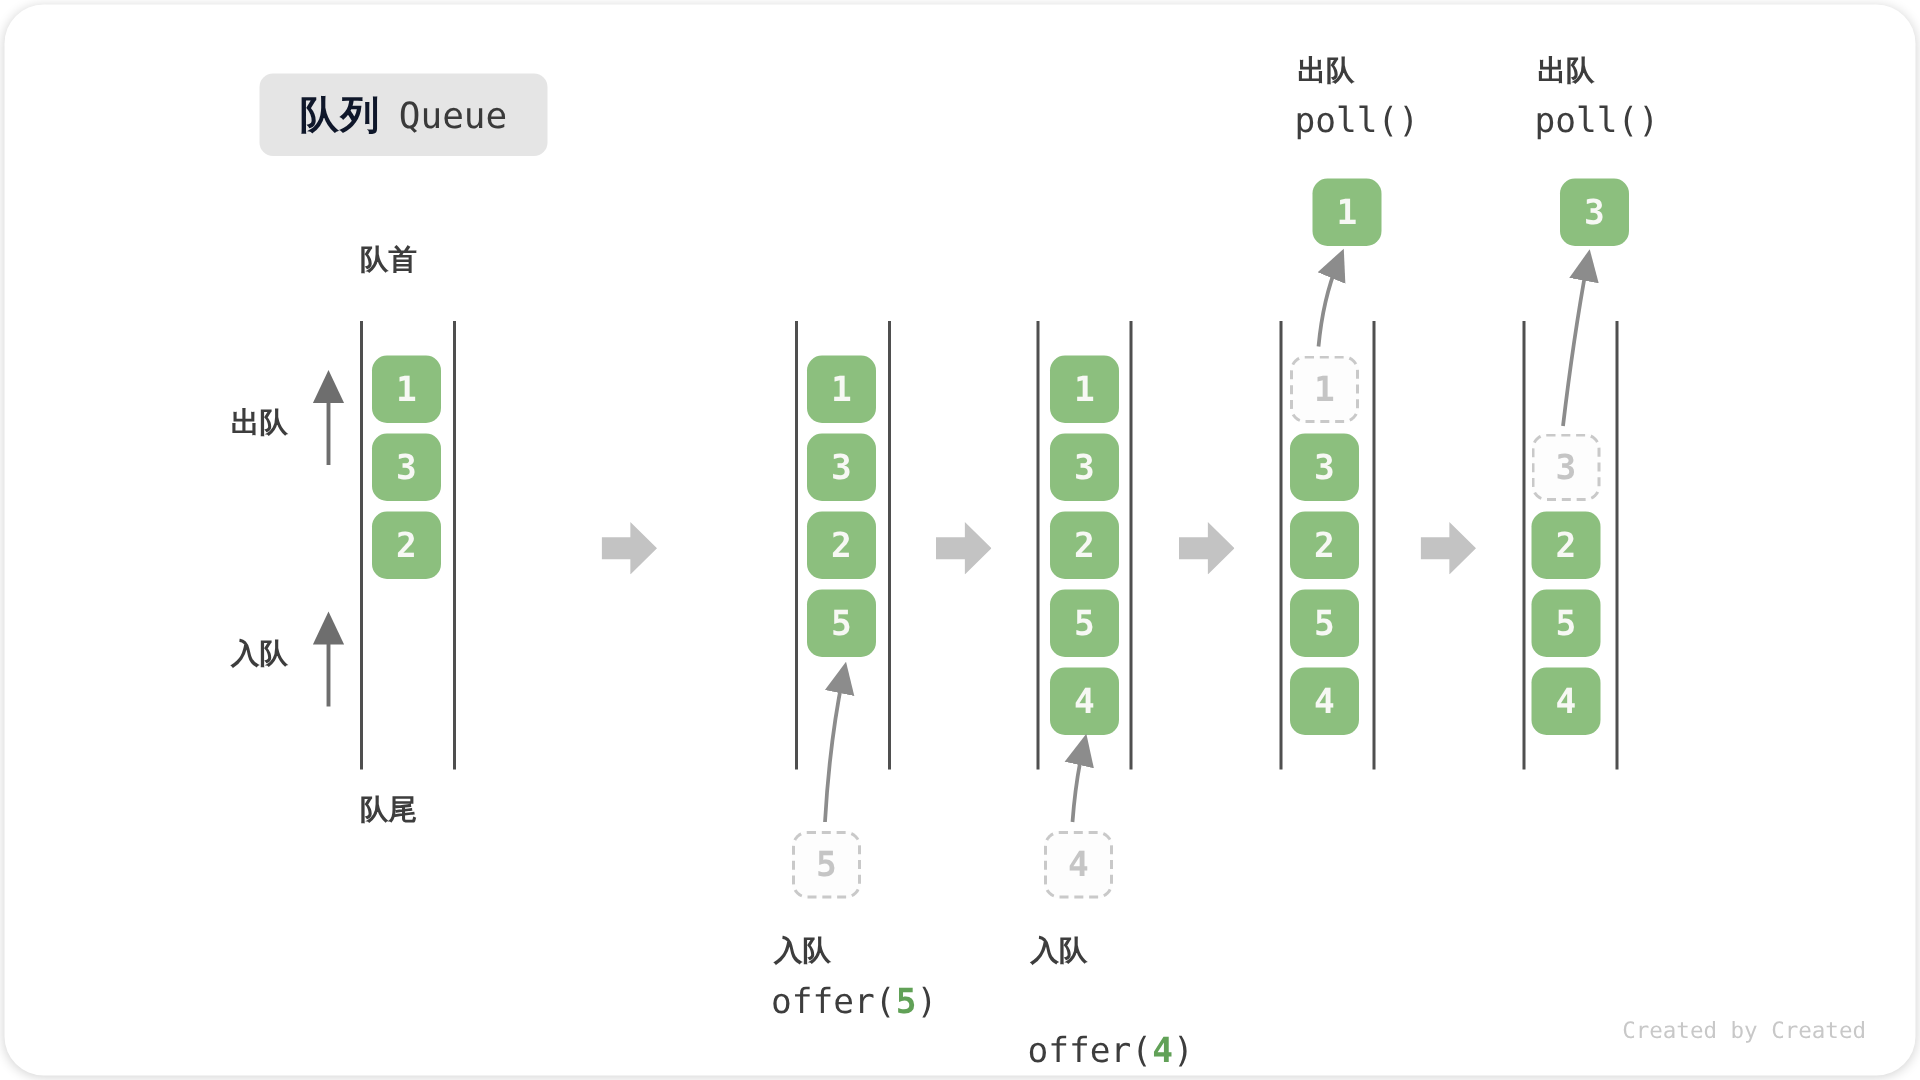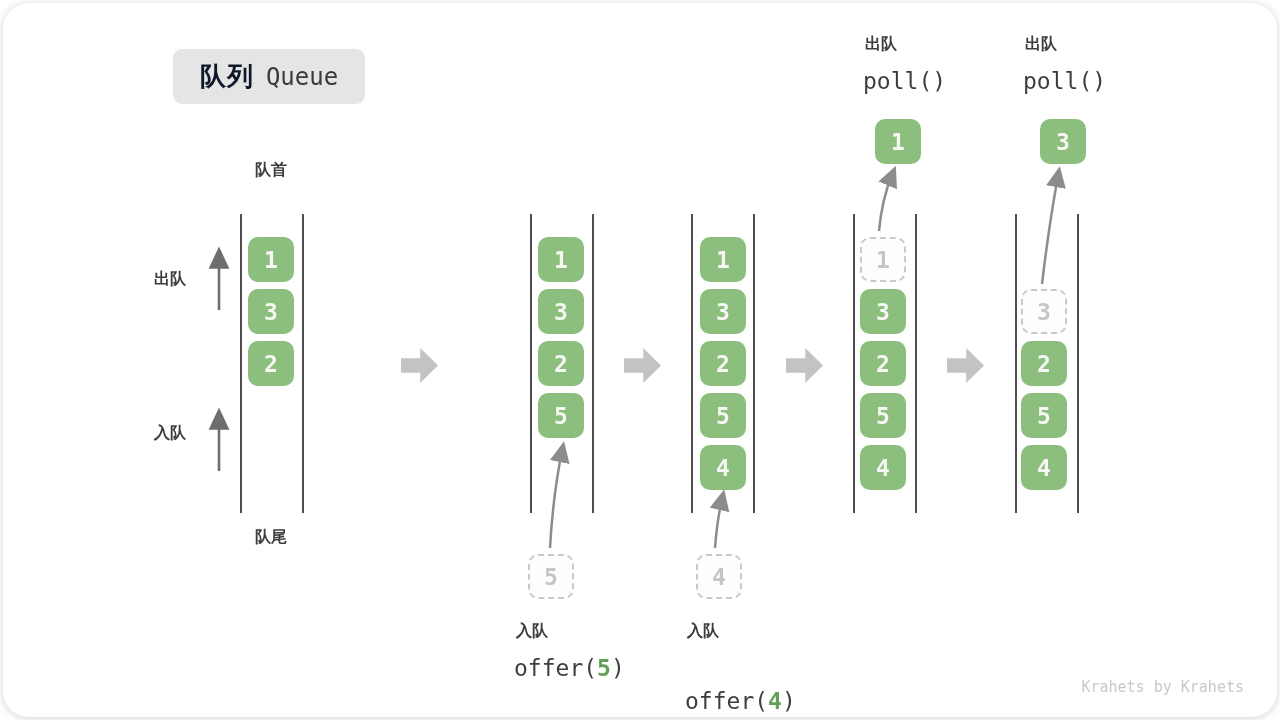--- a/index.html
+++ b/index.html
@@ -3,34 +3,34 @@
 <meta charset="utf-8">
 <style>
   html,body{margin:0;padding:0;background:#ffffff;}
   body{width:1280px;height:720px;position:relative;font-family:"Liberation Sans",sans-serif;overflow:hidden;}
   .card{position:absolute;left:3px;top:3px;width:1274px;height:714px;background:#ffffff;border-radius:26px;
         box-shadow:0 1px 8px rgba(0,0,0,0.18);}
   .badge{position:absolute;left:170px;top:46px;width:192px;height:55px;background:#e5e5e5;border-radius:9px;
          display:flex;align-items:center;justify-content:center;gap:12px;}
   .badge .zh{font-weight:700;font-size:26px;color:#0f172a;letter-spacing:1px;}
   .badge .en{font-family:"DejaVu Sans Mono",monospace;font-size:24px;color:#3a3a3a;}
-  .cjk{position:absolute;font-weight:700;font-size:16px;color:#3d3d3d;white-space:nowrap;}
+  .cjk{position:absolute;font-weight:700;font-size:19px;color:#3d3d3d;white-space:nowrap;}
   .code{position:absolute;font-family:"DejaVu Sans Mono",monospace;font-size:23px;color:#3d3d3d;white-space:nowrap;}
   .code .arg{color:#61a157;font-weight:700;}
   .vline{position:absolute;top:211px;height:299px;width:1.5px;background:#4f4f4f;}
   .box{position:absolute;width:46px;height:45px;background:#8cbf7e;border-radius:10px;
        display:flex;align-items:center;justify-content:center;
        font-family:"DejaVu Sans Mono",monospace;font-weight:700;font-size:23px;color:#f7f8f4;box-sizing:border-box;}
   .box.ghost{background:#fdfdfd;border:2px dashed #c9c9c9;color:#c5c5c5;}
   .block-arrow{position:absolute;width:37px;height:35px;background:#c3c3c3;
        clip-path:polygon(0% 29%,52% 29%,52% 0%,100% 50%,52% 100%,52% 71%,0% 71%);}
   .overlay{position:absolute;left:0;top:0;pointer-events:none;}
   .watermark{position:absolute;left:1000px;top:675px;width:241px;text-align:right;
        font-family:"DejaVu Sans Mono",monospace;font-size:15px;color:#c8c8c8;}
-  .center{width:62px;text-align:center;}
+  .center{width:62px;}
 </style>
 </head>
 <body>
 
 <div class="card">
 
   <div class="badge">
     <span class="zh">队列</span>
     <span class="en">Queue</span>
   </div>
@@ -106,15 +106,15 @@
       </marker>
     </defs>
     <path d="M216,307 L216,254" stroke="#6e6e6e" stroke-width="2.6" fill="none" marker-end="url(#ah-dark)"></path>
     <path d="M216,468 L216,415" stroke="#6e6e6e" stroke-width="2.6" fill="none" marker-end="url(#ah-dark)"></path>
     <path d="M547,545 Q550,492 559,448" stroke="#8c8c8c" stroke-width="2.5" fill="none" marker-end="url(#ah-light)"></path>
     <path d="M712,545 Q714,518 719,496" stroke="#8c8c8c" stroke-width="2.5" fill="none" marker-end="url(#ah-light)"></path>
     <path d="M876,228 Q879,196 889,172" stroke="#8c8c8c" stroke-width="2.5" fill="none" marker-end="url(#ah-light)"></path>
     <path d="M1039,281 Q1046,222 1055,173" stroke="#8c8c8c" stroke-width="2.5" fill="none" marker-end="url(#ah-light)"></path>
   </svg>
 
-  <div class="watermark">Krahets by Krahets</div>
+  <div class="watermark">Created by Created</div>
 
 </div>
 
 </body></html>

